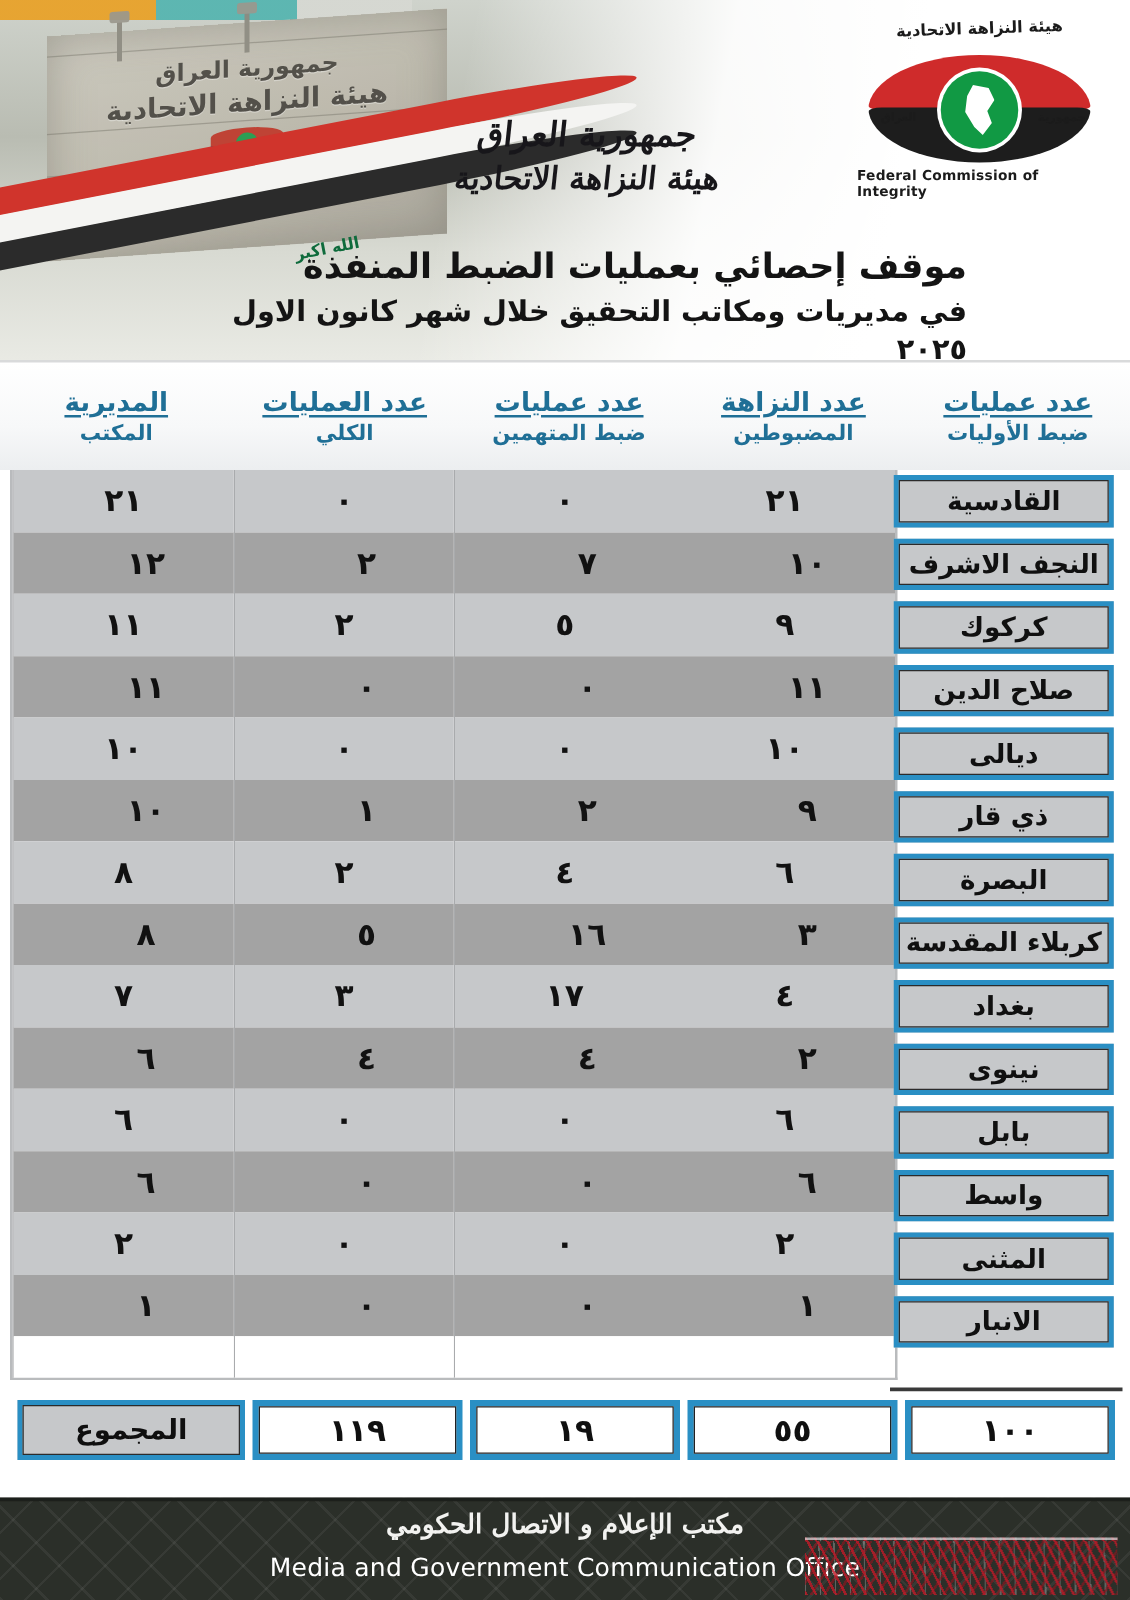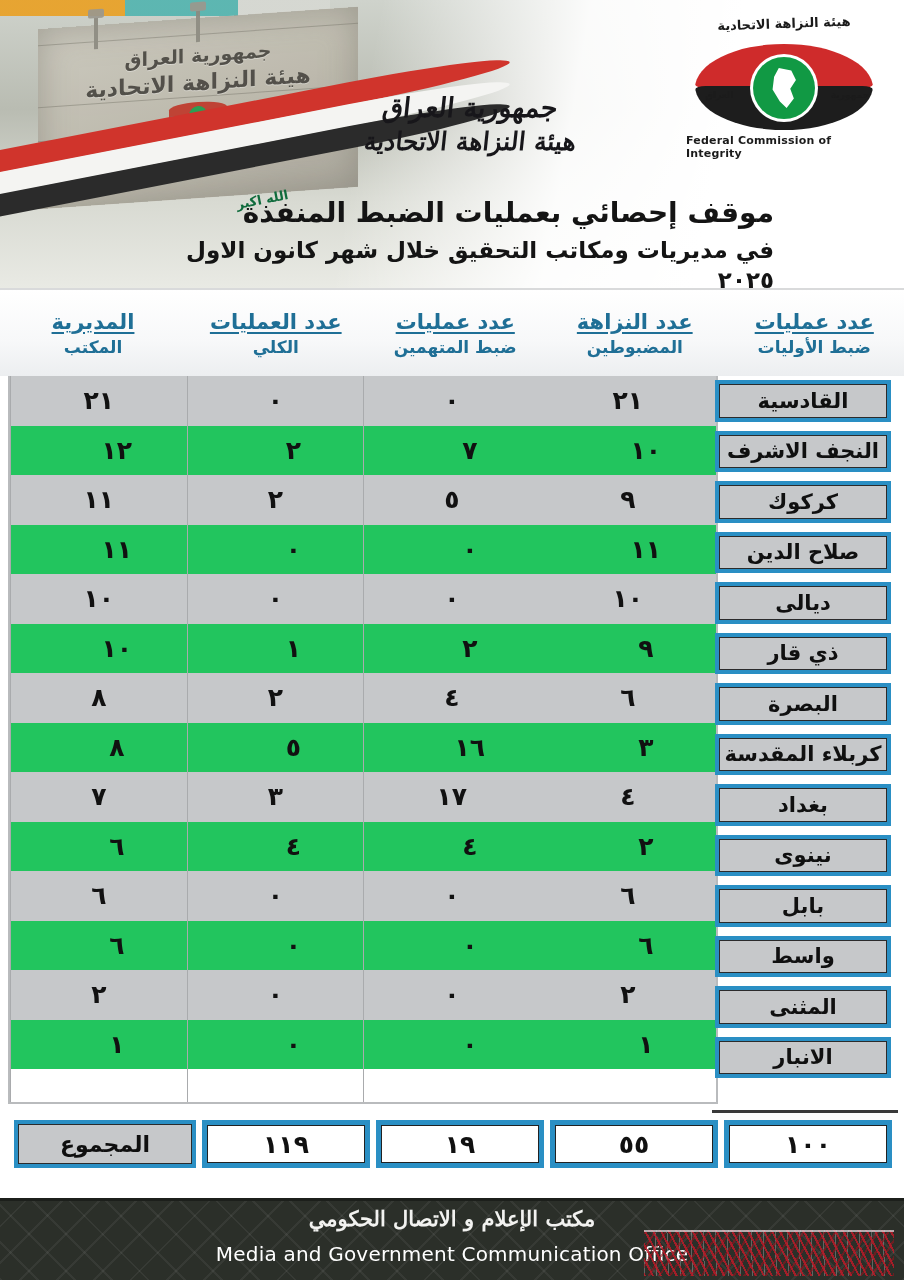--- a/index.html
+++ b/index.html
@@ -156,21 +156,21 @@
     width: 177px; height: 100%;
     border-left: 1px solid #a9abad;
     display: flex; flex-direction: column;
   }
   .numcol:last-child { border-left: none; }
   .cell-num {
     height: 49.5px; display: flex; align-items: center; justify-content: center;
     font-size: 25px; font-weight: bold; color: #111111;
     background: #c6c8ca;
   }
-  .cell-num.alt { background: #22c55e; padding-left: 36px; }
+  .cell-num.alt { background: #a3a3a3; padding-left: 36px; }
   .numcol-pad { flex: 1 1 auto; background: #ffffff; }
 
   .namecol {
     position: absolute; top: 0; right: 10px; width: 182px; height: 728px;
     display: flex; flex-direction: column; gap: 1px;
   }
   .name-cell {
     height: 49.5px; padding: 4px 3px;
   }
   .name-inner {

